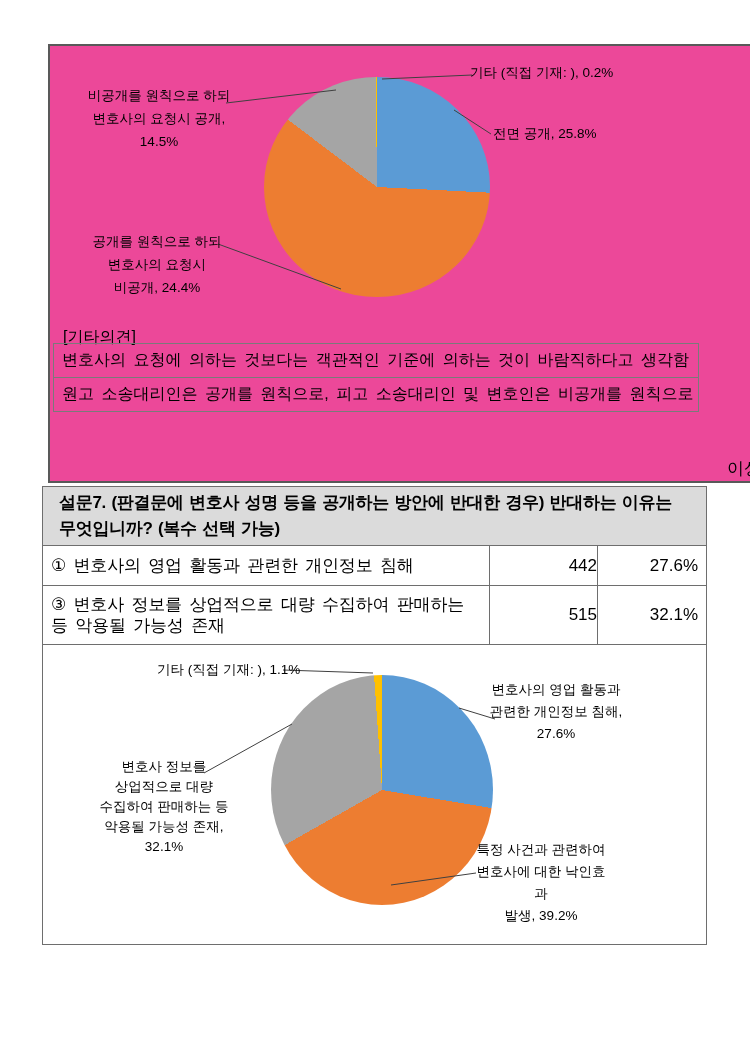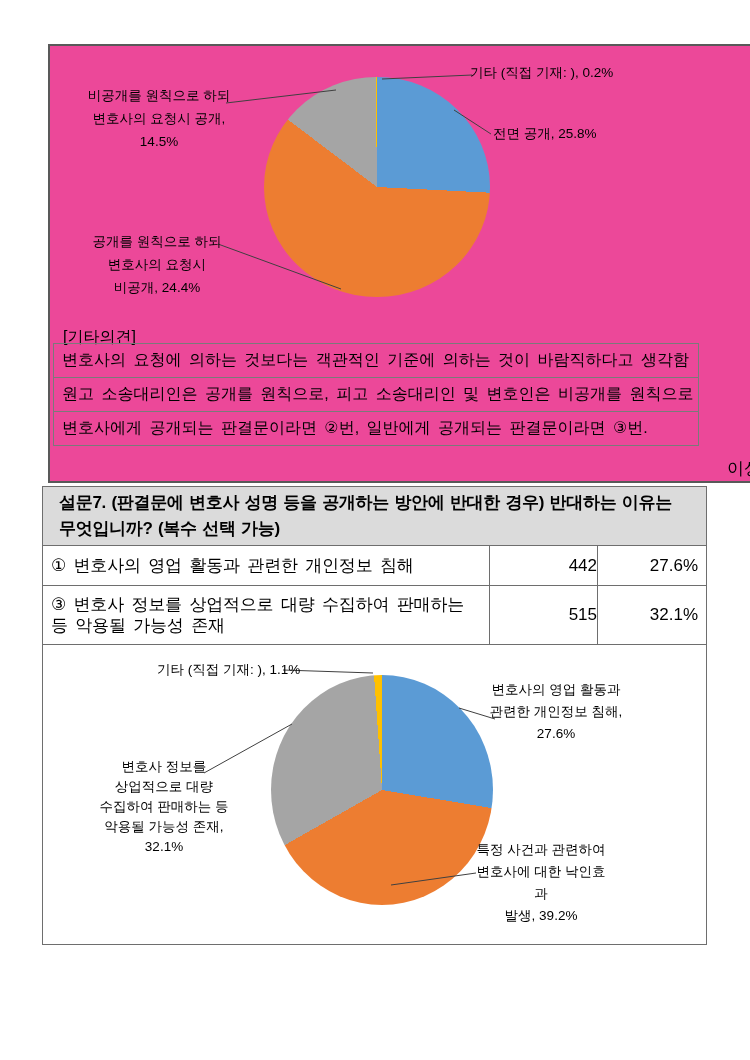--- a/index.html
+++ b/index.html
@@ -65,23 +65,20 @@
   <div id="etc-title" class="abs lbl-black">[기타의견]</div>
 
   <table id="opinion-table" class="abs">
     <tbody>
         <tr>
           <td>변호사의 요청에 의하는 것보다는 객관적인 기준에 의하는 것이 바람직하다고 생각함</td>
         </tr>
     <tr>
           <td>원고 소송대리인은 공개를 원칙으로, 피고 소송대리인 및 변호인은 비공개를 원칙으로 하는 안</td>
         </tr>
-    <tr>
-          <td>변호사에게 공개되는 판결문이라면 ②번, 일반에게 공개되는 판결문이라면 ③번.</td>
-        </tr>
   </tbody>
     </table>
 
   <div id="closing" class="abs">이상</div>
 </div>
 
 <table id="q7-table" class="abs">
   <colgroup>
       <col style="width:447px">
       <col style="width:108px">

